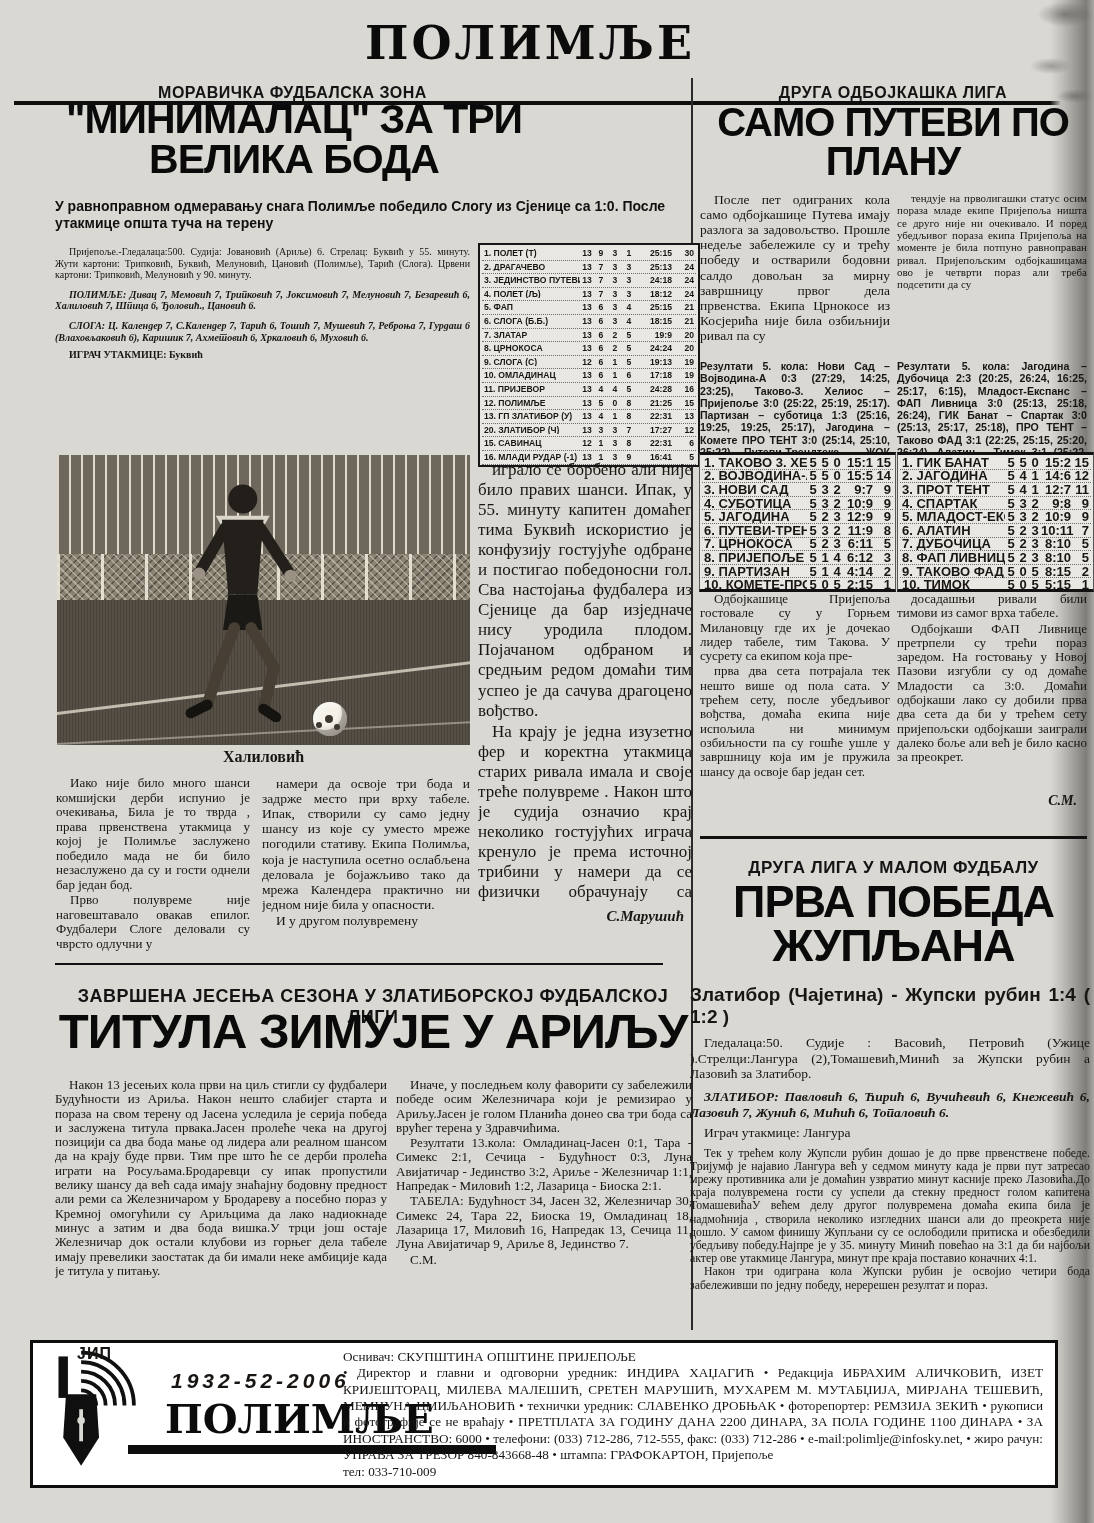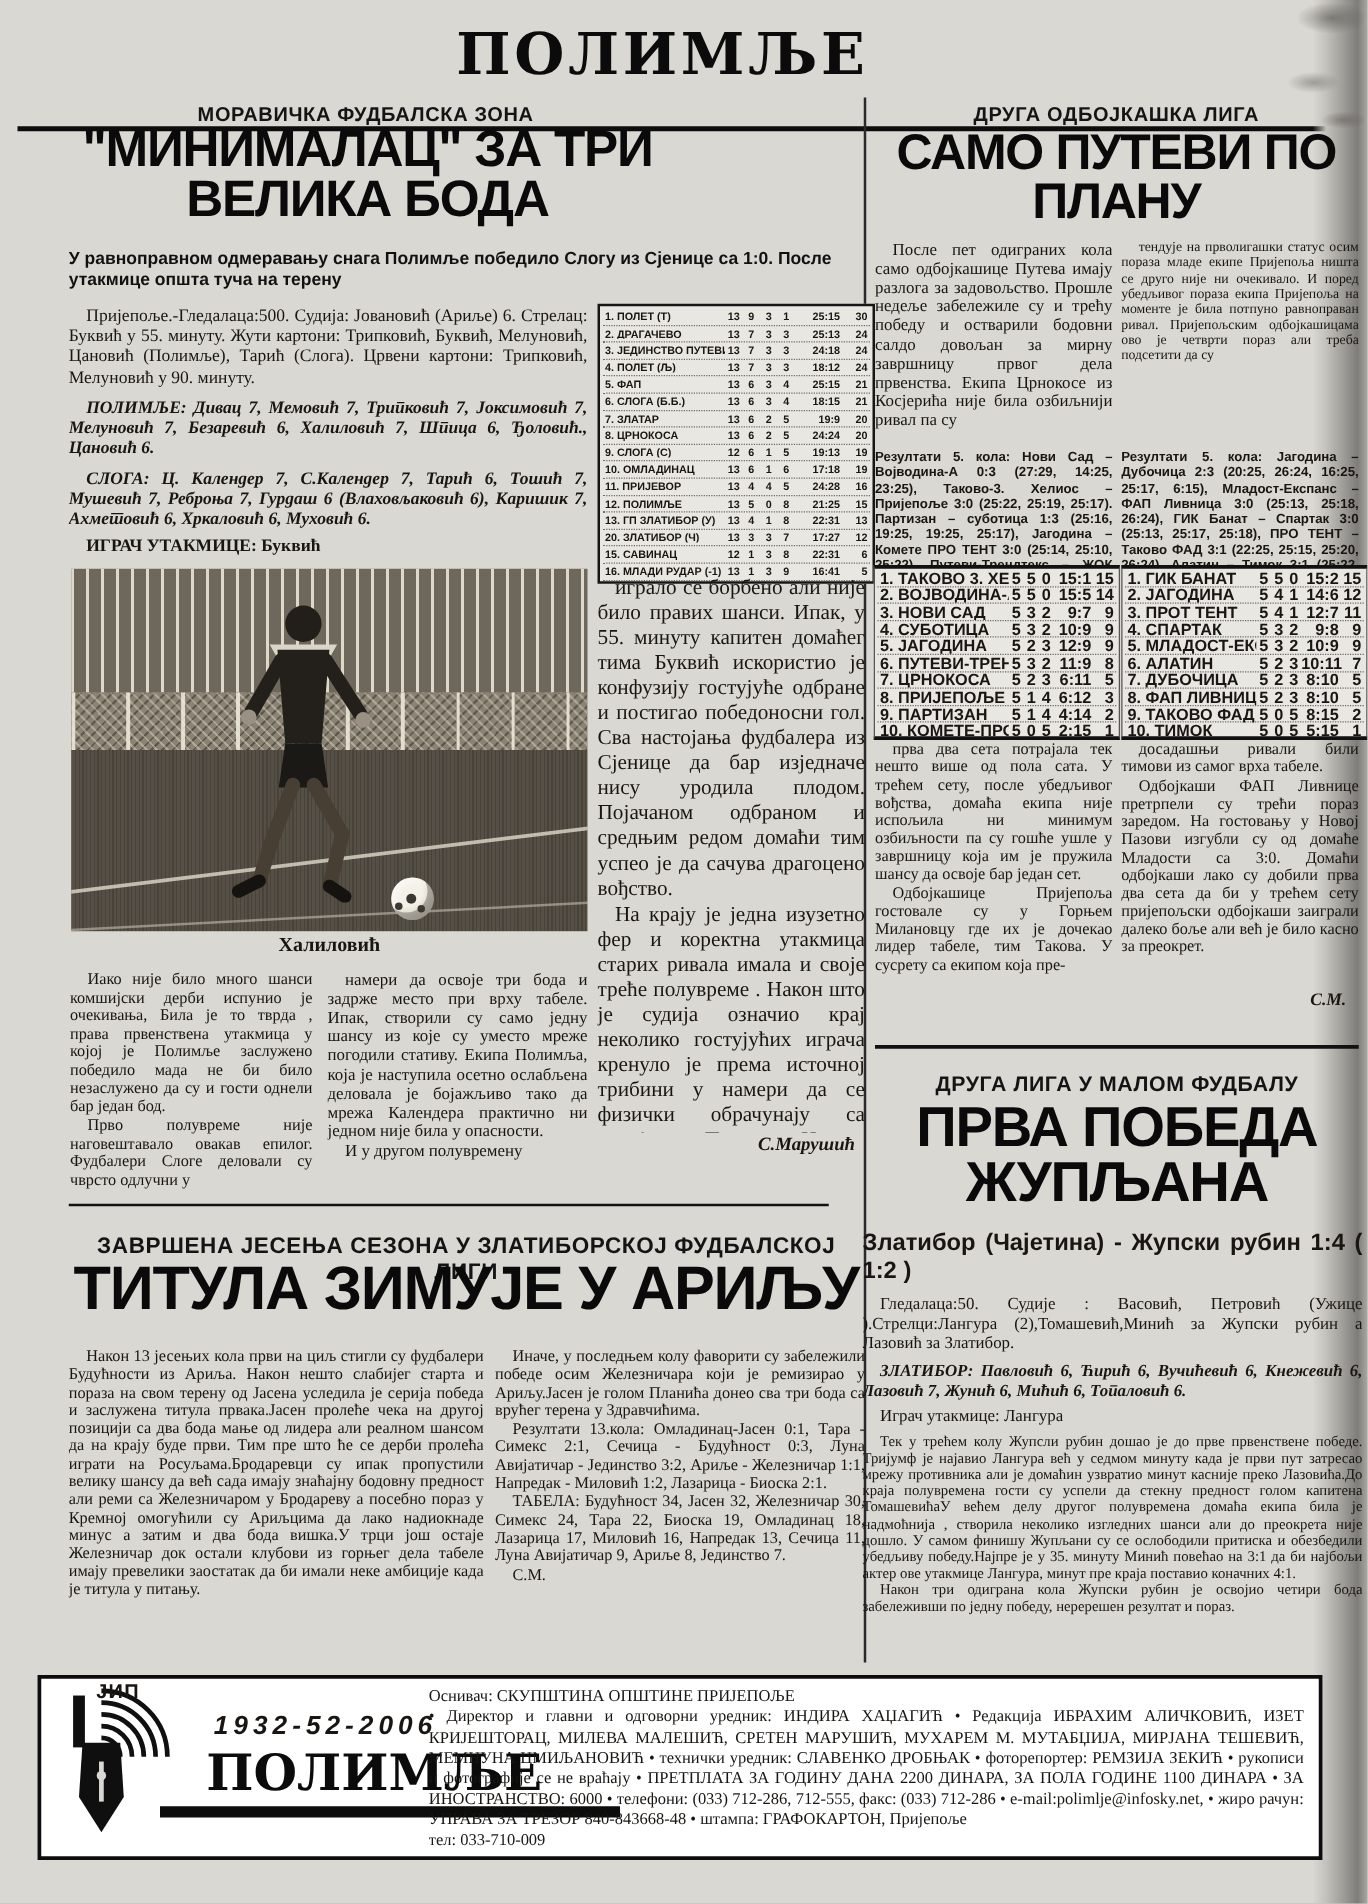--- a/index.html
+++ b/index.html
@@ -25,21 +25,21 @@
             font-weight:bold;color:#0a0a0a;line-height:.97;letter-spacing:-1px;}
   .body{position:absolute;text-align:justify;overflow:hidden;}
   .body p{margin:0;text-indent:14px;}
   .body p + p{margin-top:1px;}
   .sig{font-style:italic;font-weight:bold;text-align:right;font-family:"Liberation Serif",serif;}
   .boldserif{font-weight:bold;}
   .teamline{font-weight:bold;font-style:italic;margin-top:8px !important;}
   
   .intro{position:absolute;font-family:"Liberation Sans",sans-serif;font-weight:bold;
          font-size:14px;line-height:1.2;color:#111;}
-  #a1-report{left:55px;top:246px;width:415px;height:206px;font-size:14px;line-height:1.16;}
+  #a1-report{left:55px;top:246px;width:415px;height:206px;font-size:10px;line-height:1.16;}
   #a1-mid{left:478px;top:460px;width:214px;height:446px;font-size:17px;line-height:1.18;}
   #a1-colA{left:56px;top:776px;width:194px;height:188px;font-size:13px;line-height:1.12;}
   #a1-colB{left:262px;top:776px;width:208px;height:188px;font-size:13.5px;line-height:1.12;}
   #a1-sig{position:absolute;left:478px;top:908px;width:206px;font-size:15px;}
   
   .tbl{position:absolute;background:#e9e7e2;overflow:hidden;font-family:"Liberation Sans",sans-serif;}
   .trow{display:flex;align-items:center;border-bottom:1px dotted #6d6d6d;padding:0 2px;}
   .tcell{display:block;}
   .c0{flex:1;text-align:left;white-space:nowrap;overflow:hidden;}
   .bigtbl{left:478px;top:243px;width:214px;height:216px;border:2px solid #161616;padding:2px 2px;}
@@ -496,22 +496,22 @@
         <span class="tcell c0">10. ТИМОК</span>
         <span class="tcell c1">5</span>
         <span class="tcell c2">0</span>
         <span class="tcell c3">5</span>
         <span class="tcell c4">5:15</span>
         <span class="tcell c5">1</span>
       </div>
     </div>
 
   <div class="body" id="a2-cont1">
+      <p>Одбојкашице Пријепоља гостовале су у Горњем Милановцу где их је дочекао лидер табеле, тим Такова. У сусрету са екипом која пре-</p>
       <p>прва два сета потрајала тек нешто више од пола сата. У трећем сету, после убедљивог вођства, домаћа екипа није испољила ни минимум озбиљности па су гошће ушле у завршницу која им је пружила шансу да освоје бар један сет.</p>
-      <p>Одбојкашице Пријепоља гостовале су у Горњем Милановцу где их је дочекао лидер табеле, тим Такова. У сусрету са екипом која пре-</p>
     </div>
   <div class="body" id="a2-cont2">
       <p>досадашњи ривали били тимови из самог врха табеле.</p>
       <p>Одбојкаши ФАП Ливнице претрпели су трећи пораз заредом. На гостовању у Новој Пазови изгубли су од домаће Младости са 3:0. Домаћи одбојкаши лако су добили прва два сета да би у трећем сету пријепољски одбојкаши заиграли далеко боље али већ је било касно за преокрет.</p>
     </div>
   <div class="sig" id="a2-sig">С.М.</div>
 
   <div class="hrule" style="left:700px;top:836px;width:387px;height:3px;"></div>
 
   <div class="kicker" style="left:700px;top:858px;width:387px;font-size:17px;">ДРУГА ЛИГА У МАЛОМ ФУДБАЛУ</div>

